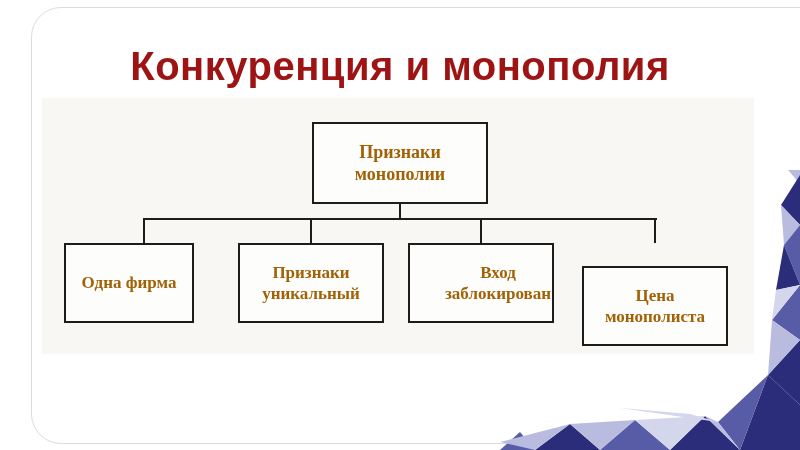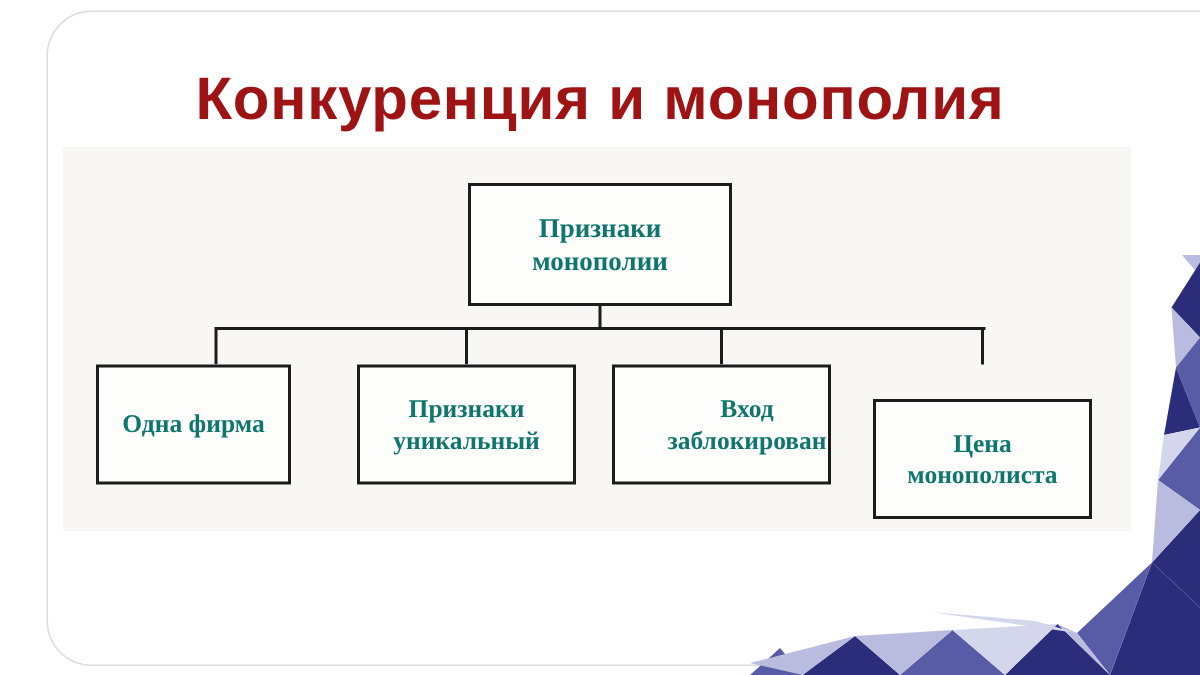--- a/index.html
+++ b/index.html
@@ -41,21 +41,21 @@
   }
   .box{
     position:absolute;
     background:#fdfdfc;
     border:2px solid #1c1c1c;
     display:flex;
     align-items:center;
     justify-content:center;
     text-align:center;
     font-weight:bold;
-    color:#0f766e;
+    color:#a16207;
     line-height:1.25;
     padding:2px 6px;
     box-sizing:border-box;
   }
   .box.root{left:312px;top:122px;width:176px;height:82px;font-size:18px;}
   .box.child{top:243px;height:80px;font-size:17px;}
   .box.c0{left:64px;width:130px;}
   .box.c1{left:238px;width:146px;}
   .box.c2{left:408px;width:146px;padding-left:40px;}
   .box.c3{left:582px;width:146px;margin-top:23px;}

